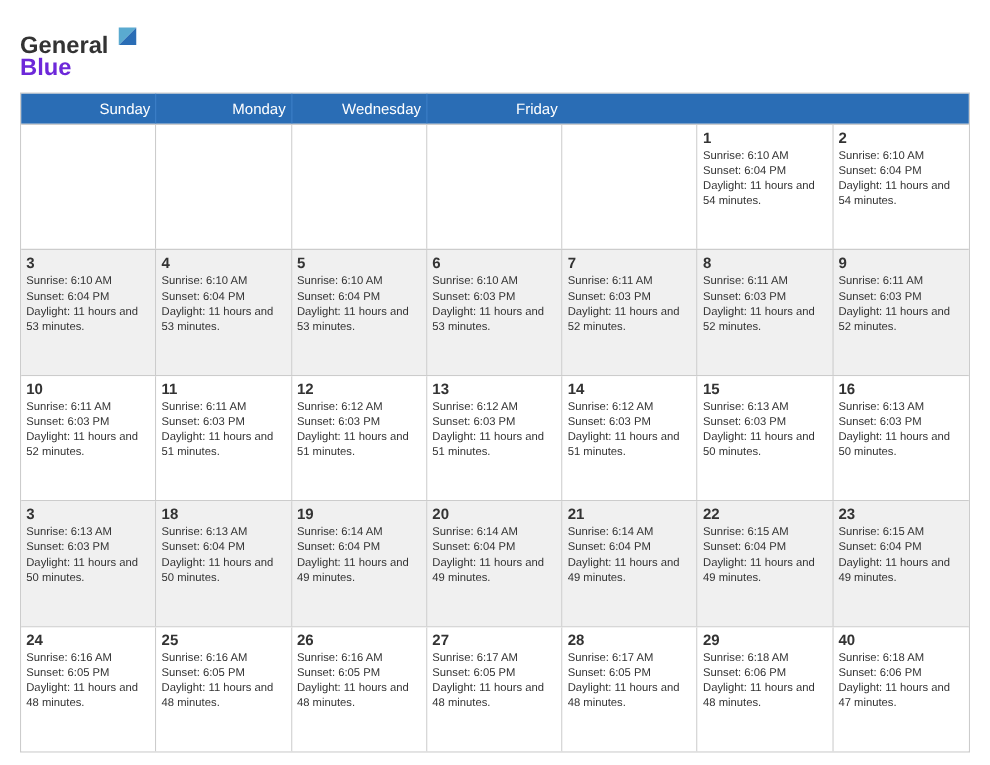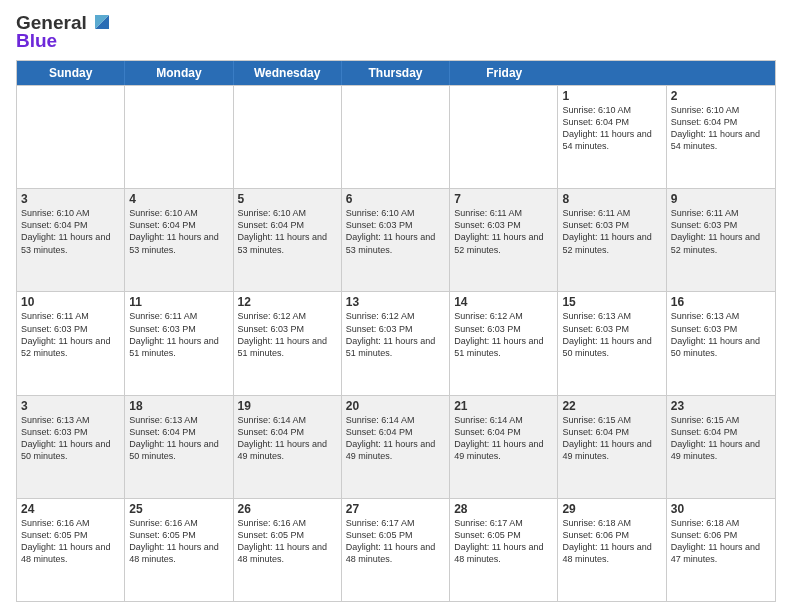--- a/index.html
+++ b/index.html
@@ -54,23 +54,23 @@
       border: 1px solid #ccc;
     }
     .cal-header-row {
       display: grid;
       grid-template-columns: repeat(7, 1fr);
       background: #2a6db5;
     }
     .cal-header-cell {
       color: #fff;
       font-size: 12px;
-      font-weight: bold;
+      font-weight: normal;
       padding: 5px 4px;
-      text-align: center;
+      text-align: right;
       border-right: 1px solid #3a7dc5;
     }
     .cal-header-cell:last-child { border-right: none; }
     .cal-body {
       flex: 1;
       display: flex;
       flex-direction: column;
     }
     .cal-row {
       display: grid;
@@ -103,40 +103,39 @@
       color: #333;
     }
   </style>
 </head>
 <body>
 
 <div class="page">
   <div class="header">
     <div class="logo">
       <div class="logo-row">
-        <span style="font-size:19px;font-weight:bold;color:#333;">General</span>
+        <span style="font-size:19px;font-weight:bold;color:#333;margin-top:14px;">General</span>
         <svg width="22" height="22" viewBox="0 0 22 22" style="margin-left:2px;margin-top:-2px;">
           <polygon points="4,18 18,4 18,18" fill="#2a6db5"></polygon>
           <polygon points="4,4 18,4 4,18" fill="#5aaad0"></polygon>
         </svg>
       </div>
       <span style="font-size:19px;font-weight:bold;color:#6d28d9;margin-top:-4px;">Blue</span>
     </div>
     <div class="title-block">
       <div class="month-title"></div>
       <div class="location"></div>
     </div>
   </div>
 
   <div class="calendar">
     <div class="cal-header-row">
     <div class="cal-header-cell">Sunday</div>
         <div class="cal-header-cell">Monday</div>
         <div class="cal-header-cell">Wednesday</div>
-        <div class="cal-header-cell">Thursday</div>
         <div class="cal-header-cell">Friday</div>
       </div>
     <div class="cal-body">
     <div class="cal-row">
           <div class="cal-cell empty"></div>
           <div class="cal-cell empty"></div>
           <div class="cal-cell empty"></div>
           <div class="cal-cell empty"></div>
           <div class="cal-cell empty"></div>
           <div class="cal-cell">
@@ -315,21 +314,21 @@
 Sunset: 6:05 PM
 Daylight: 11 hours and 48 minutes.</div>
           </div>
           <div class="cal-cell">
             <span class="day-num">29</span>
             <div class="cell-text" style="white-space: pre-line;">Sunrise: 6:18 AM
 Sunset: 6:06 PM
 Daylight: 11 hours and 48 minutes.</div>
           </div>
           <div class="cal-cell">
-            <span class="day-num">30</span>
+            <span class="day-num">40</span>
             <div class="cell-text" style="white-space: pre-line;">Sunrise: 6:18 AM
 Sunset: 6:06 PM
 Daylight: 11 hours and 47 minutes.</div>
           </div>
         </div>
       </div>
   </div>
 </div>
 
 </body></html>

